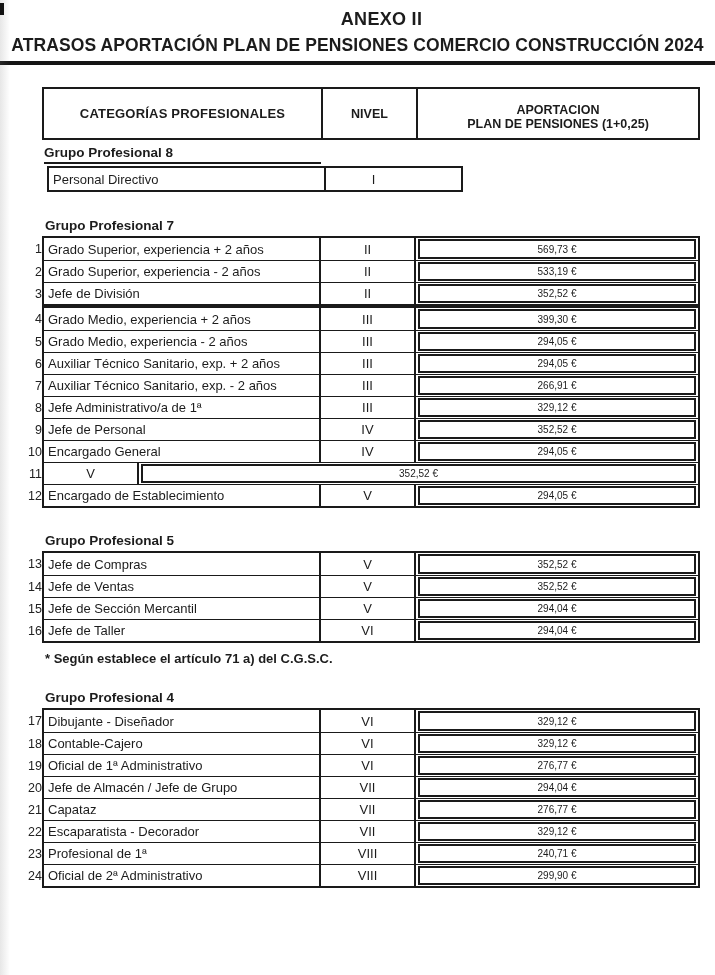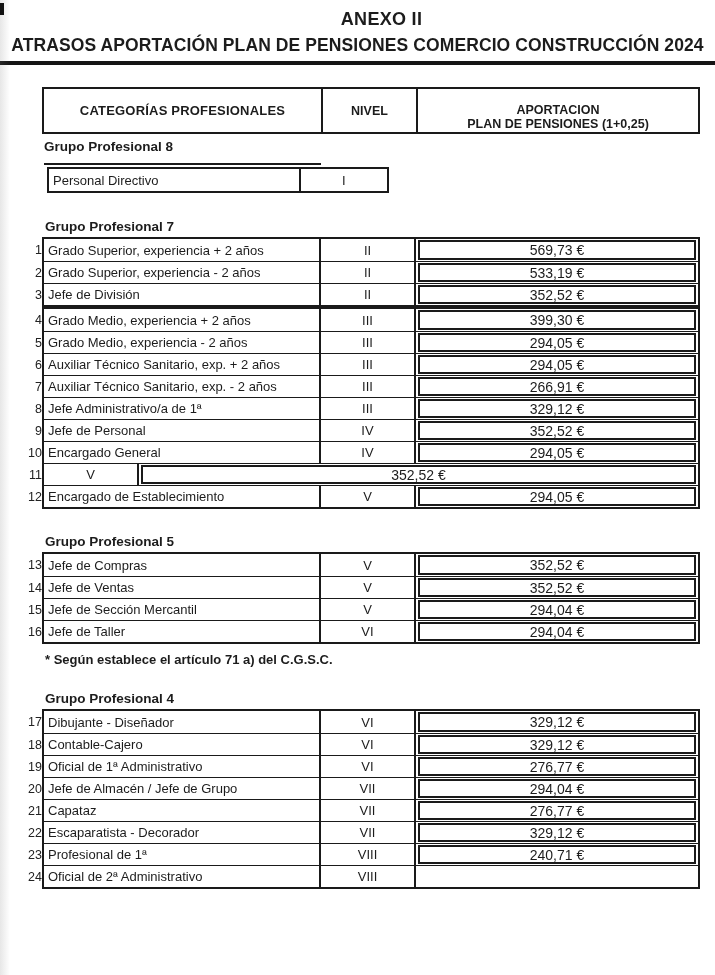--- a/index.html
+++ b/index.html
@@ -26,21 +26,21 @@
   }
   .page-subtitle {
     margin-top:5px; text-align:center;
     font-size:17.5px; line-height:21px; font-weight:bold; letter-spacing:0.1px;
   }
   .title-rule { margin-top:5px; height:4px; background:#151515; width:100%; }
 
   
   .header-table {
     margin:22px 15px 0 42px;
-    height:47px;
+    height:53px;
     border:2px solid #1a1a1a;
     display:flex;
     font-weight:bold;
   }
   .h-cat {
     width:279px; border-right:2px solid #1a1a1a;
     display:flex; align-items:center; justify-content:center;
     font-size:13px; letter-spacing:0.2px;
   }
   .h-niv {
@@ -52,33 +52,33 @@
     flex:1; display:flex; flex-direction:column;
     align-items:center; justify-content:space-evenly;
     font-size:12.5px; padding:14px 0;
   }
 
   
   .grp-label {
     margin-left:45px; font-weight:bold; font-size:13.5px; line-height:17px;
   }
   .grp-label.underlined {
-    margin-left:44px; width:277px; border-bottom:2px solid #1a1a1a; padding-bottom:8px;
+    margin-left:44px; width:277px; border-bottom:2px solid #1a1a1a; padding-bottom:1px;
   }
   .sec-g8 .grp-label { margin-top:4px; margin-bottom:2px; }
   .sec-g7 .grp-label { margin-top:25px; margin-bottom:2px; }
   .sec-g6 .grp-label { margin-top:24px; margin-bottom:2px; }
   .sec-g5 .grp-label { margin-top:24px; margin-bottom:2px; }
   .sec-g4 .grp-label { margin-top:22px; margin-bottom:2px; }
 
   .grp {
     margin-left:42px; margin-right:15px;
     border:2px solid #1a1a1a;
   }
-  .grp-narrow { width:342px; margin-right:0;margin-left:47px; }
+  .grp-narrow { width:416px; margin-right:0;margin-left:47px; }
 
   .row { display:flex; height:22px; position:relative; }
   .row + .row { border-top:1px solid #1a1a1a; }
   .num {
     position:absolute; left:-20px; top:50%; transform:translateY(-50%);
     width:18px; text-align:right; font-size:12.5px; color:#222;
   }
   .c-cat {
     width:277px; border-right:2px solid #1a1a1a;
     padding-left:4px; font-size:13px;
@@ -88,21 +88,21 @@
     width:95px; border-right:2px solid #1a1a1a;
     display:flex; align-items:center; justify-content:center;
     font-size:13px;
   }
   .grp-narrow .c-niv { border-right:none; }
   .c-apo { flex:1; display:flex; }
   .apo-box {
     flex:1; margin:1px 2px;
     border:2px solid #1a1a1a;
     display:flex; align-items:center; justify-content:center;
-    font-size:14px;
+    font-size:10px;
   }
   .footnote {
     margin:7px 0 0 45px;
     font-weight:bold; font-size:13px; line-height:17px;
   }
 </style>
 </head>
 <body>
 
 <div class="scan-edge"></div>
@@ -333,15 +333,18 @@
       <div class="c-cat">Profesional de 1ª</div>
       <div class="c-niv">VIII</div>
       <div class="c-apo">
           <div class="apo-box">240,71 €</div>
         </div>
     </div>
     <div class="row">
       <span class="num">24</span>
       <div class="c-cat">Oficial de 2ª Administrativo</div>
       <div class="c-niv">VIII</div>
+      <div class="c-apo">
+          <div class="apo-box">299,90 €</div>
+        </div>
     </div>
   </div>
 </div>
 
 </body></html>

